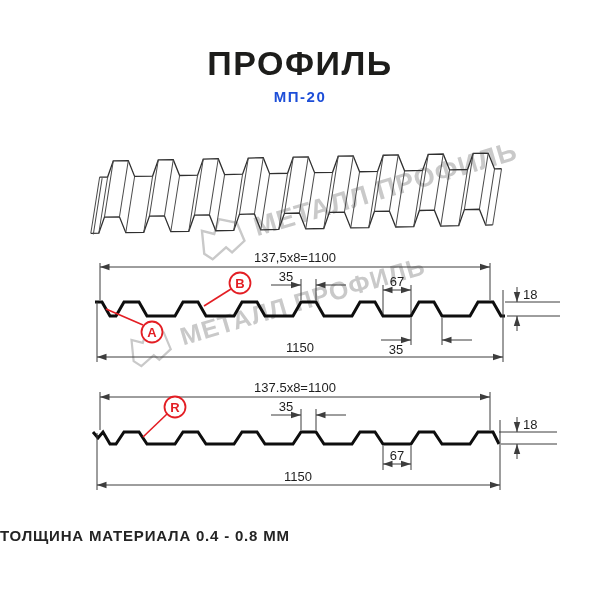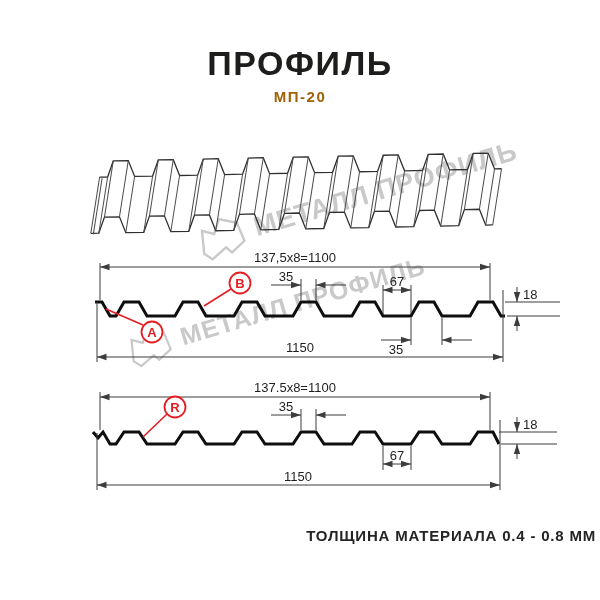--- a/index.html
+++ b/index.html
@@ -1,22 +1,22 @@
 <!DOCTYPE html>
 <html><head>
 <meta charset="utf-8">
 <style>
   html,body{margin:0;padding:0;background:#fff;}
   .canvas{position:relative;width:600px;height:600px;background:#ffffff;overflow:hidden;
           font-family:"Liberation Sans",sans-serif;color:#1d1d1b;}
   .page-title{position:absolute;left:0;right:0;top:44px;text-align:center;
               font-size:34px;font-weight:700;letter-spacing:1.5px;color:#1d1d1b;}
   .page-model{position:absolute;left:0;right:0;top:88px;text-align:center;
-              font-size:15px;font-weight:700;letter-spacing:1.5px;color:#a16207;}
-  .footer-note{position:absolute;left:0;right:4px;top:527px;text-align:right;
+              font-size:15px;font-weight:700;letter-spacing:1.5px;color:#1d4ed8;}
+  .footer-note{position:absolute;left:0;right:4px;top:527px;text-align:left;
                font-size:15px;font-weight:700;letter-spacing:.8px;color:#242424;}
   .layer{position:absolute;z-index:2;}
   .wm{position:absolute;display:flex;align-items:center;gap:9px;color:#c9c9c9;z-index:1;
       transform:rotate(-16.5deg);transform-origin:left center;white-space:nowrap;}
   .wm-text{font-weight:700;letter-spacing:1px;}
   #wm1{left:196px;top:222px;font-size:27px;}
   #wm2{left:126px;top:332px;font-size:25px;}
   .wm svg{stroke:#c9c9c9;fill:none;stroke-width:2.2px;flex:none;}
   #view3d{left:88px;top:143px;transform:rotate(-1.2deg);}
   #sectionAB{left:55px;top:245px;}

